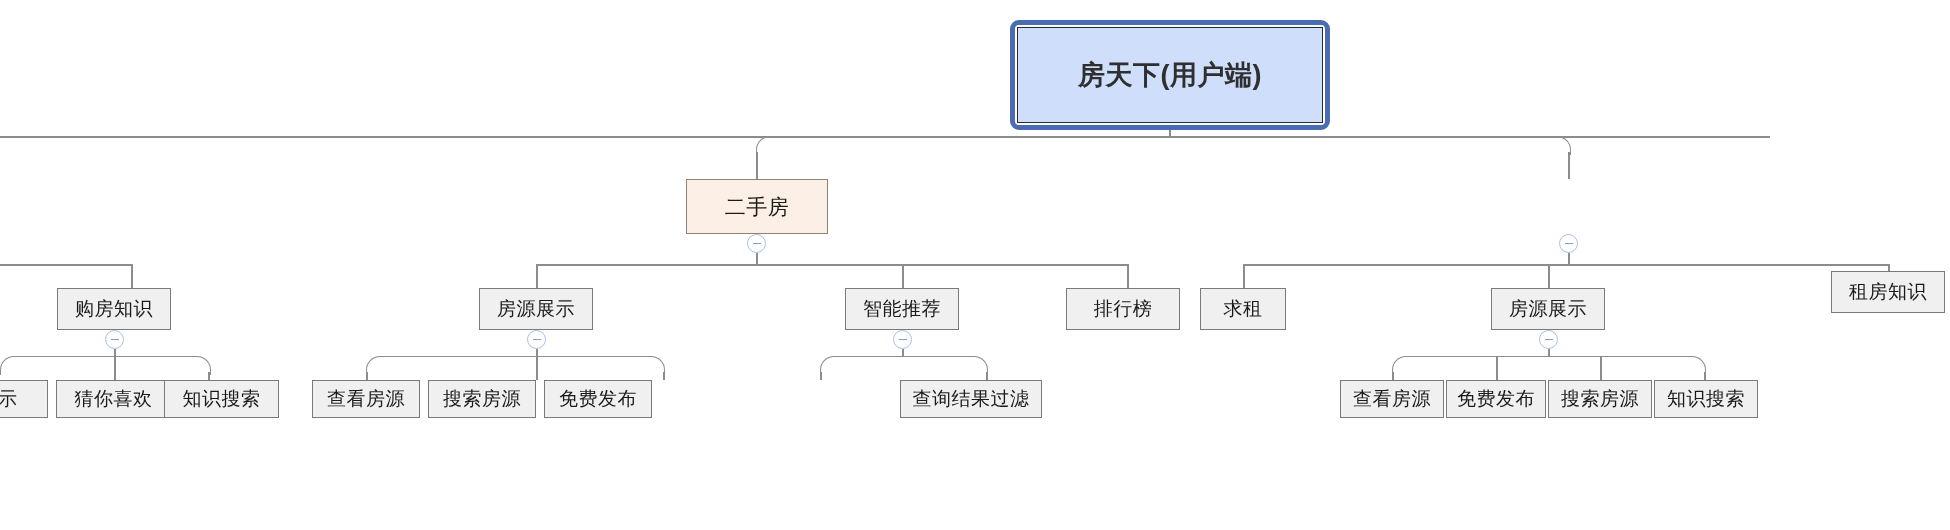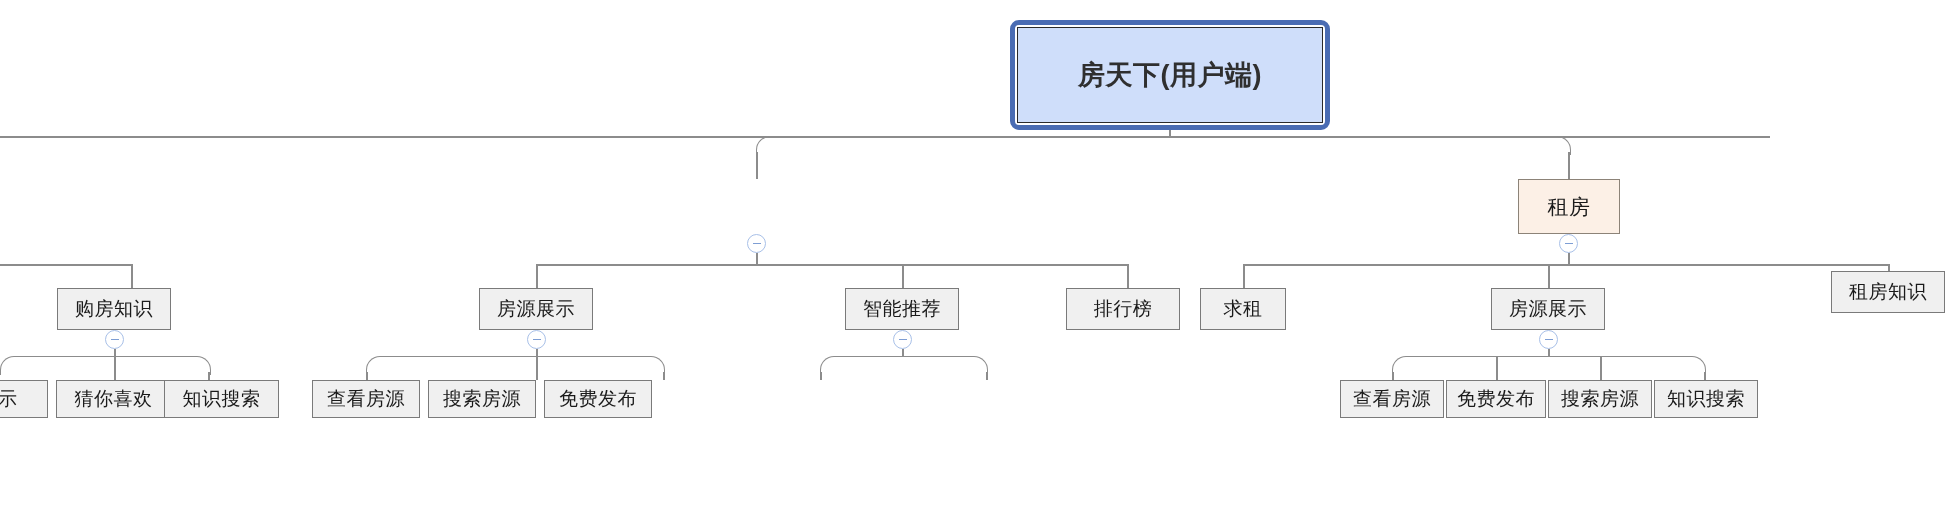--- a/index.html
+++ b/index.html
@@ -80,20 +80,23 @@
     <span>房天下(用户端)</span>
   </div>
 
   <div class="ln v" style="left:1169px;top:130px;height:7px;"></div>
 
   <div class="ln h" style="left:0px;top:136px;width:1770px;"></div>
 
   <div class="elbow tl" style="left:756px;top:136px;width:18px;height:18px;"></div>
   <div class="ln v" style="left:756px;top:152px;height:27px;"></div>
 
+  <div class="node lvl2" style="left:686px;top:179px;width:142px;height:55px;">
+    <span>二手房</span>
+  </div>
   <div class="toggle" style="left:747px;top:234px;">
     <span class="minus"></span>
   </div>
 
   <div class="ln v" style="left:756px;top:253px;height:12px;"></div>
   <div class="ln h" style="left:536px;top:264px;width:592px;"></div>
   <div class="ln v" style="left:536px;top:264px;height:24px;"></div>
   <div class="ln v" style="left:902px;top:264px;height:24px;"></div>
   <div class="ln v" style="left:1127px;top:264px;height:24px;"></div>
 
@@ -125,31 +128,31 @@
   </div>
   <div class="toggle" style="left:893px;top:330px;">
     <span class="minus"></span>
   </div>
   <div class="ln v" style="left:902px;top:349px;height:8px;"></div>
   <div class="elbow tl" style="left:820px;top:356px;width:83px;height:18px;"></div>
   <div class="elbow tr" style="left:902px;top:356px;width:85px;height:18px;"></div>
   <div class="ln v" style="left:820px;top:372px;height:8px;"></div>
   <div class="ln v" style="left:986px;top:372px;height:8px;"></div>
 
+  <div class="node leaf" style="left:900px;top:380px;width:142px;height:38px;">
+    <span>查询结果过滤</span>
+  </div>
 
   <div class="node lvl3" style="left:1066px;top:288px;width:114px;height:42px;">
     <span>排行榜</span>
   </div>
 
   <div class="elbow tr" style="left:1552px;top:136px;width:18px;height:18px;"></div>
   <div class="ln v" style="left:1568px;top:152px;height:27px;"></div>
 
-  <div class="node lvl2" style="left:1518px;top:179px;width:102px;height:55px;">
-    <span>租房</span>
-  </div>
   <div class="toggle" style="left:1559px;top:234px;">
     <span class="minus"></span>
   </div>
 
   <div class="ln v" style="left:1568px;top:253px;height:12px;"></div>
   <div class="ln h" style="left:1243px;top:264px;width:646px;"></div>
   <div class="ln v" style="left:1243px;top:264px;height:24px;"></div>
   <div class="ln v" style="left:1548px;top:264px;height:24px;"></div>
   <div class="ln v" style="left:1888px;top:264px;height:24px;"></div>
 

